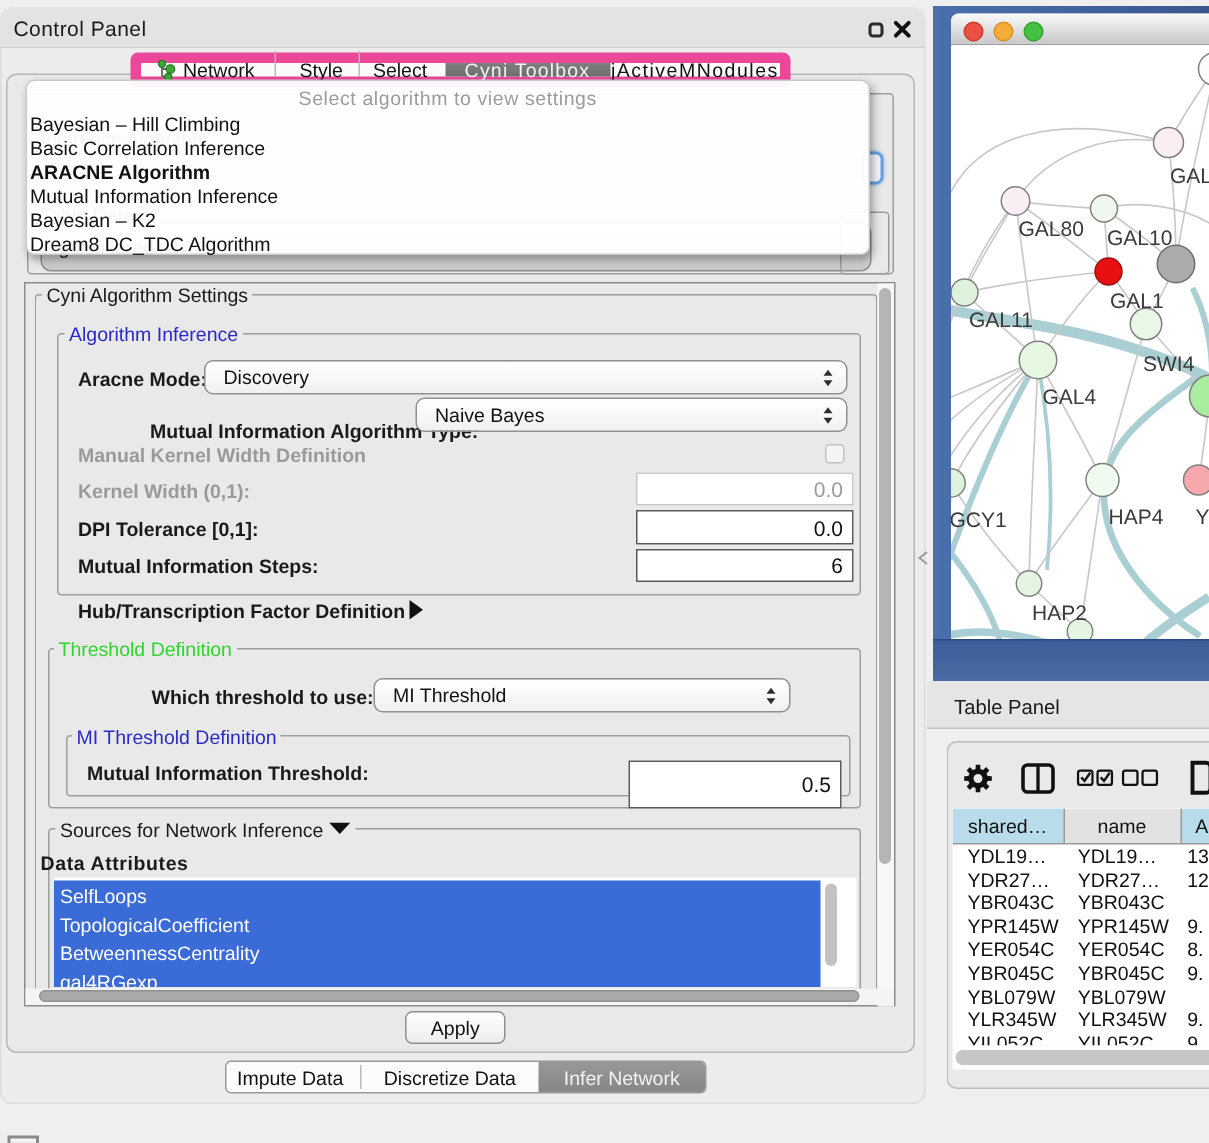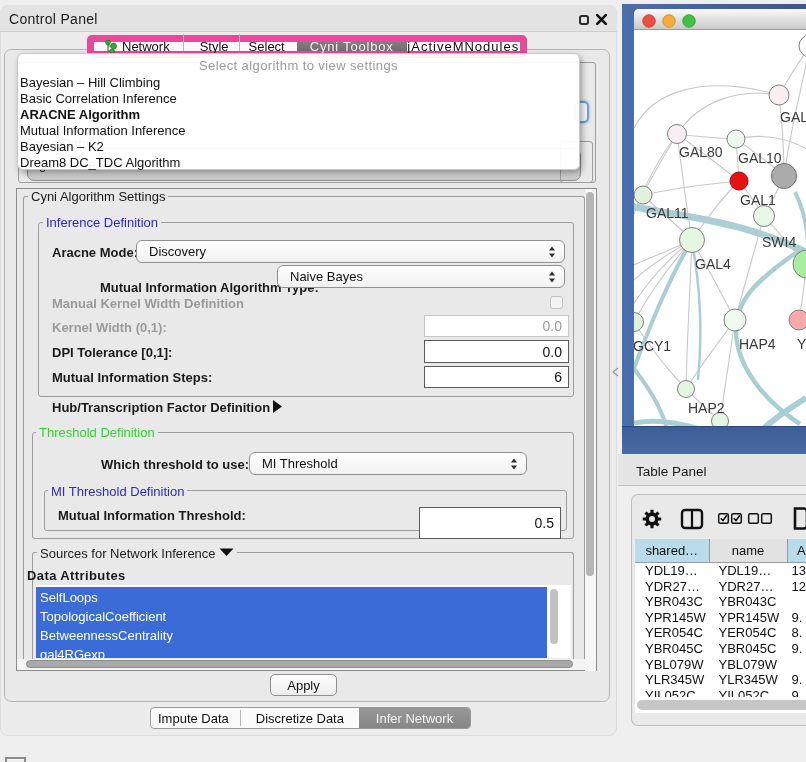--- a/index.html
+++ b/index.html
@@ -66,21 +66,21 @@
  <div class="abs" style="left:27px;top:148px;width:554px;height:33px;background:linear-gradient(#fdfdfd,#c9c9c9);border:1px solid #8d8d8d;border-radius:7px;font-size:13px;color:#222;display:flex;align-items:center;padding-left:11px;">gal4filtered.sif</div>
  <div class="abs" style="left:574px;top:101px;width:15px;height:22px;border:2px solid #6a9fe0;border-radius:5px;background:#f4f8fc;box-shadow:0 0 3px #7fb0e8;"></div>
  <div class="abs" style="left:560px;top:141px;width:33px;height:42px;border:1px solid #9d9d9d;border-radius:3px;"></div>
 </div>
 <div id="settings">
 
  <div class="grp" style="left:23px;top:196px;width:562px;height:473px;border-bottom:none;border-radius:3px 3px 0 0;"></div>
  <div class="grptitle" style="left:28px;top:189px;color:#1a1a1a;">Cyni Algorithm Settings</div>
 
  <div class="grp" style="left:38px;top:222px;width:536px;height:175px;"></div>
- <div class="grptitle" style="left:43px;top:215px;color:#2a2ac8;">Inference Definition</div>
+ <div class="grptitle" style="left:43px;top:215px;color:#2a2ac8;">Algorithm Inference</div>
  <label class="f" style="left:52px;top:245px;">Aracne Mode:</label>
  <div class="combo" style="left:136px;top:240px;width:429px;height:23px;">Discovery<span class="carrows"></span></div>
  <label class="f" style="left:52px;top:280px;padding-left:48px;">Mutual Information Algorithm Type:</label>
  <div class="combo" style="left:277px;top:265px;width:288px;height:23px;">Naive Bayes<span class="carrows"></span></div>
  <label class="f dis" style="left:52px;top:296px;">Manual Kernel Width Definition</label>
  <div class="abs" style="left:550px;top:296px;width:13px;height:13px;background:#f4f4f4;border:1px solid #c2c2c2;border-radius:3px;"></div>
  <label class="f dis" style="left:52px;top:320px;">Kernel Width (0,1):</label>
  <div class="field" style="left:424px;top:315px;width:145px;height:22px;border:1px solid #c6c6c6;color:#9b9b9b;">0.0</div>
  <label class="f" style="left:52px;top:345px;">DPI Tolerance [0,1]:</label>
  <div class="field" style="left:424px;top:340px;width:145px;height:23px;">0.0</div>

